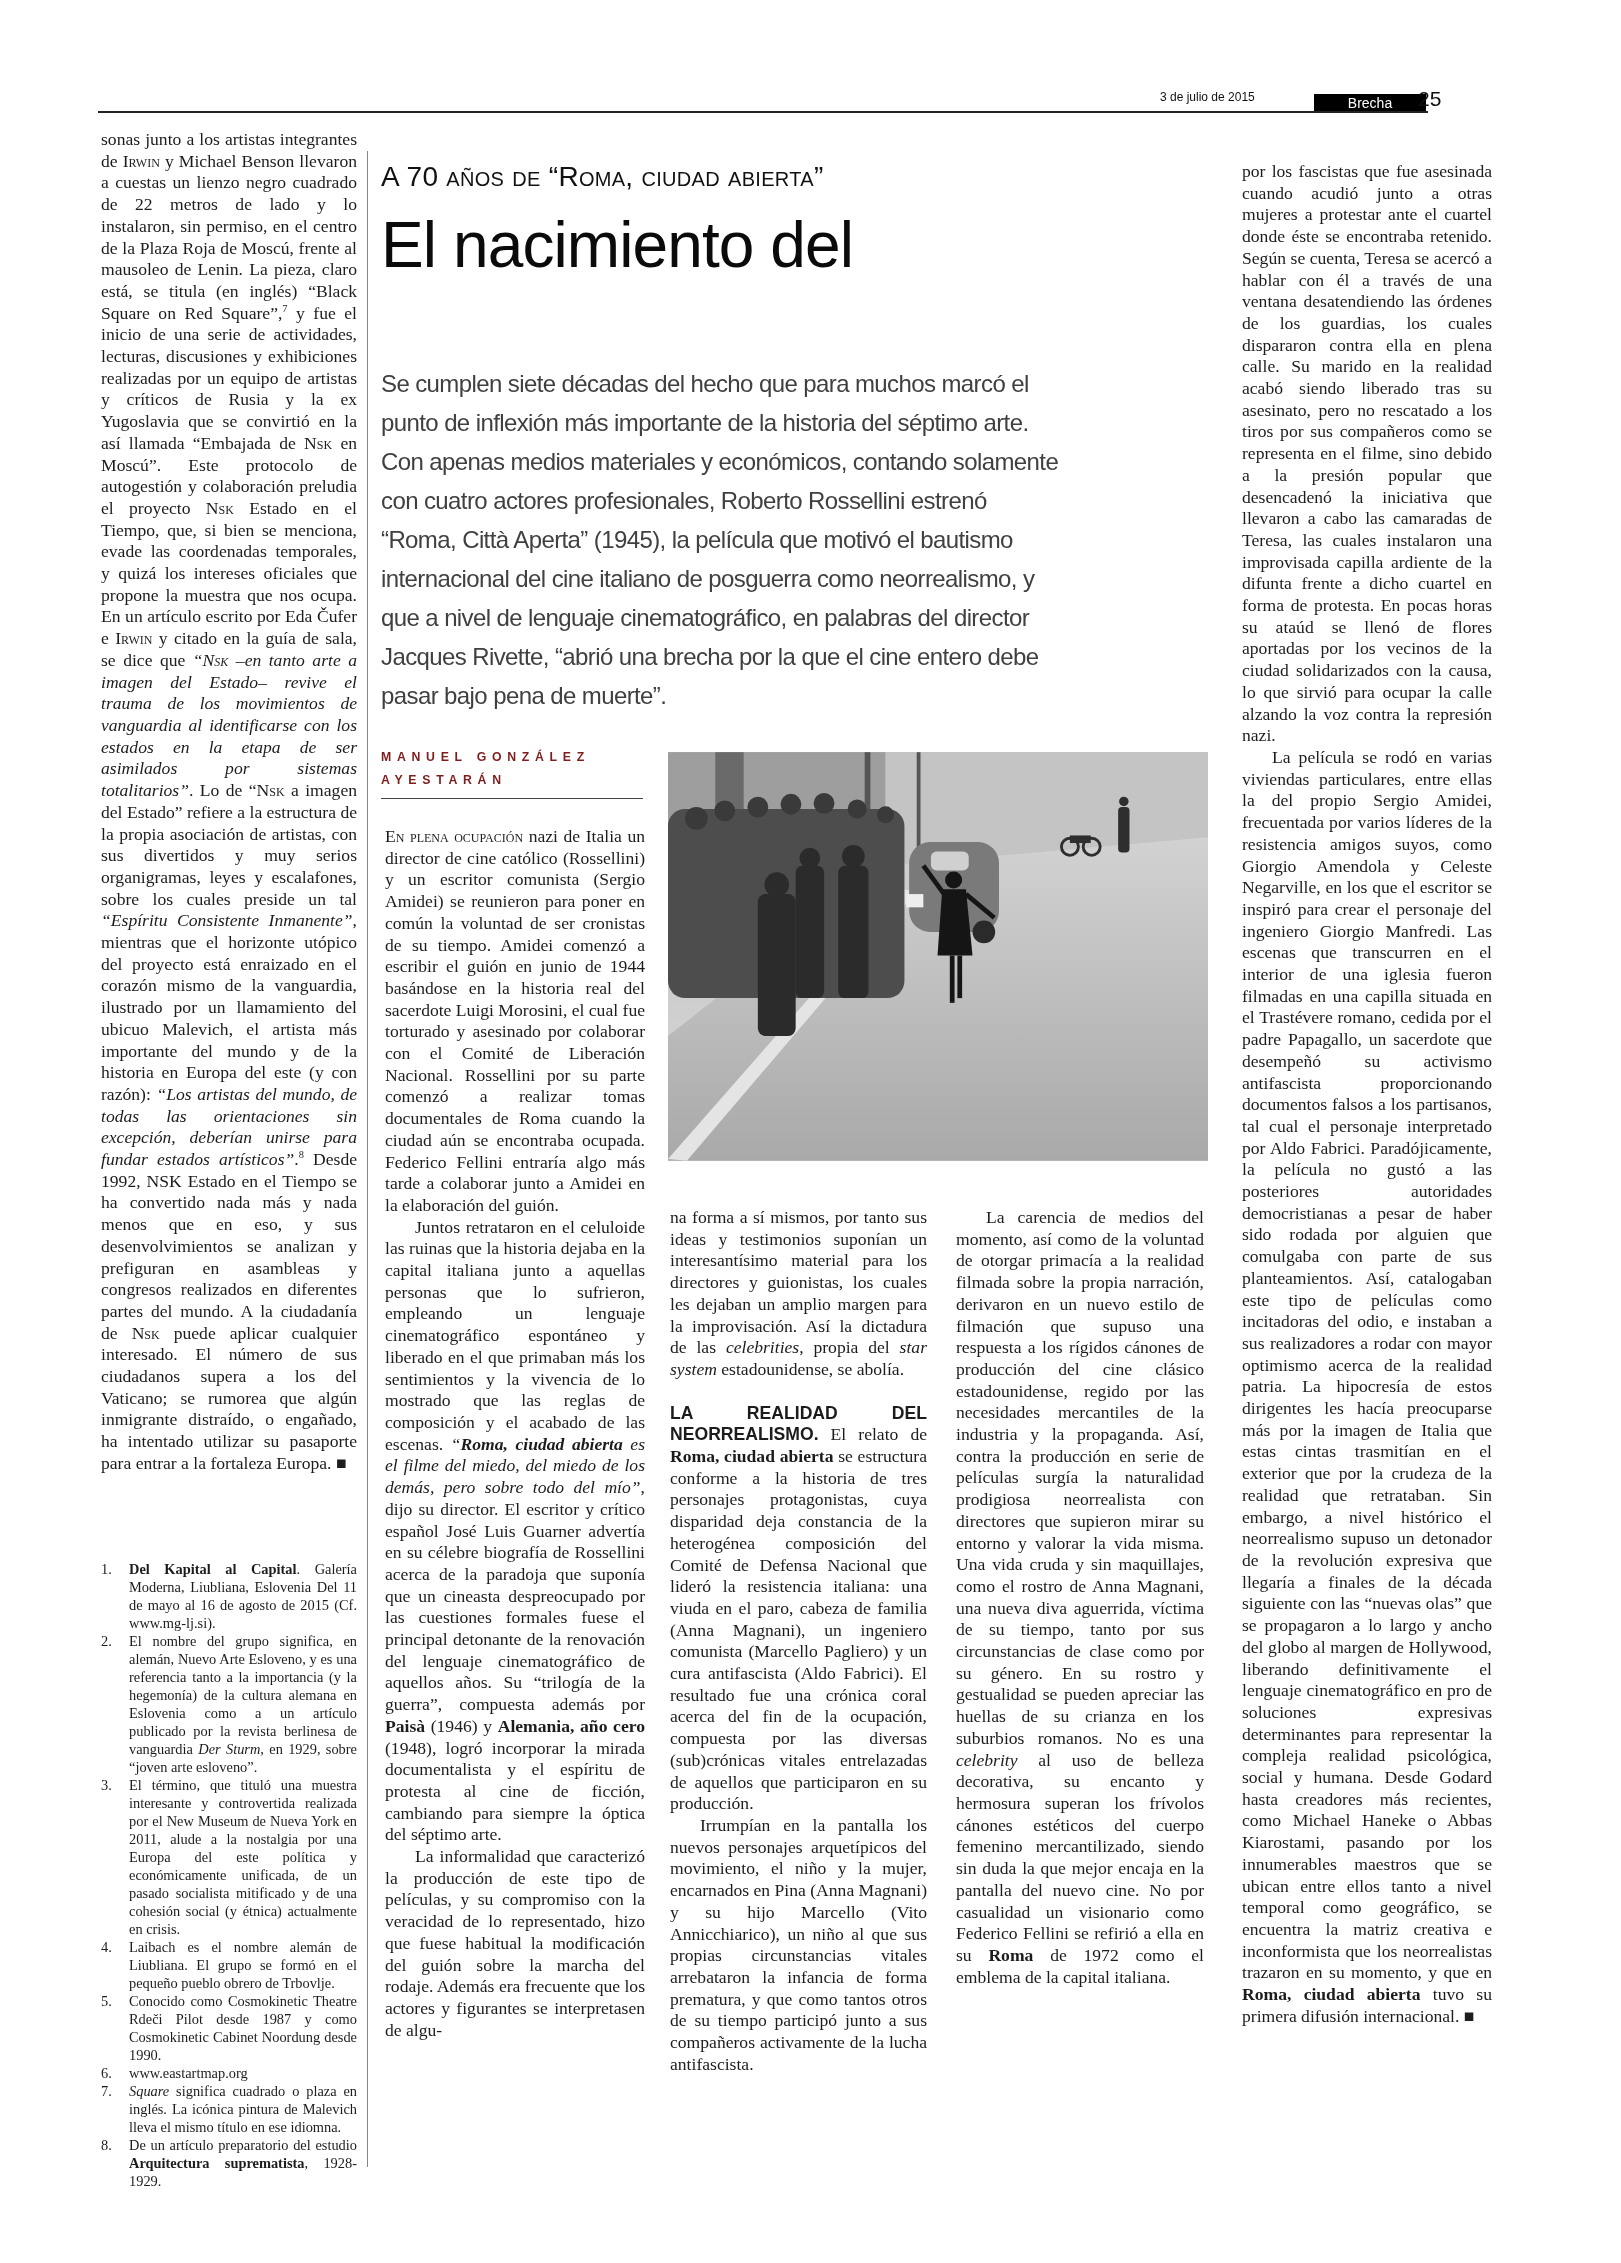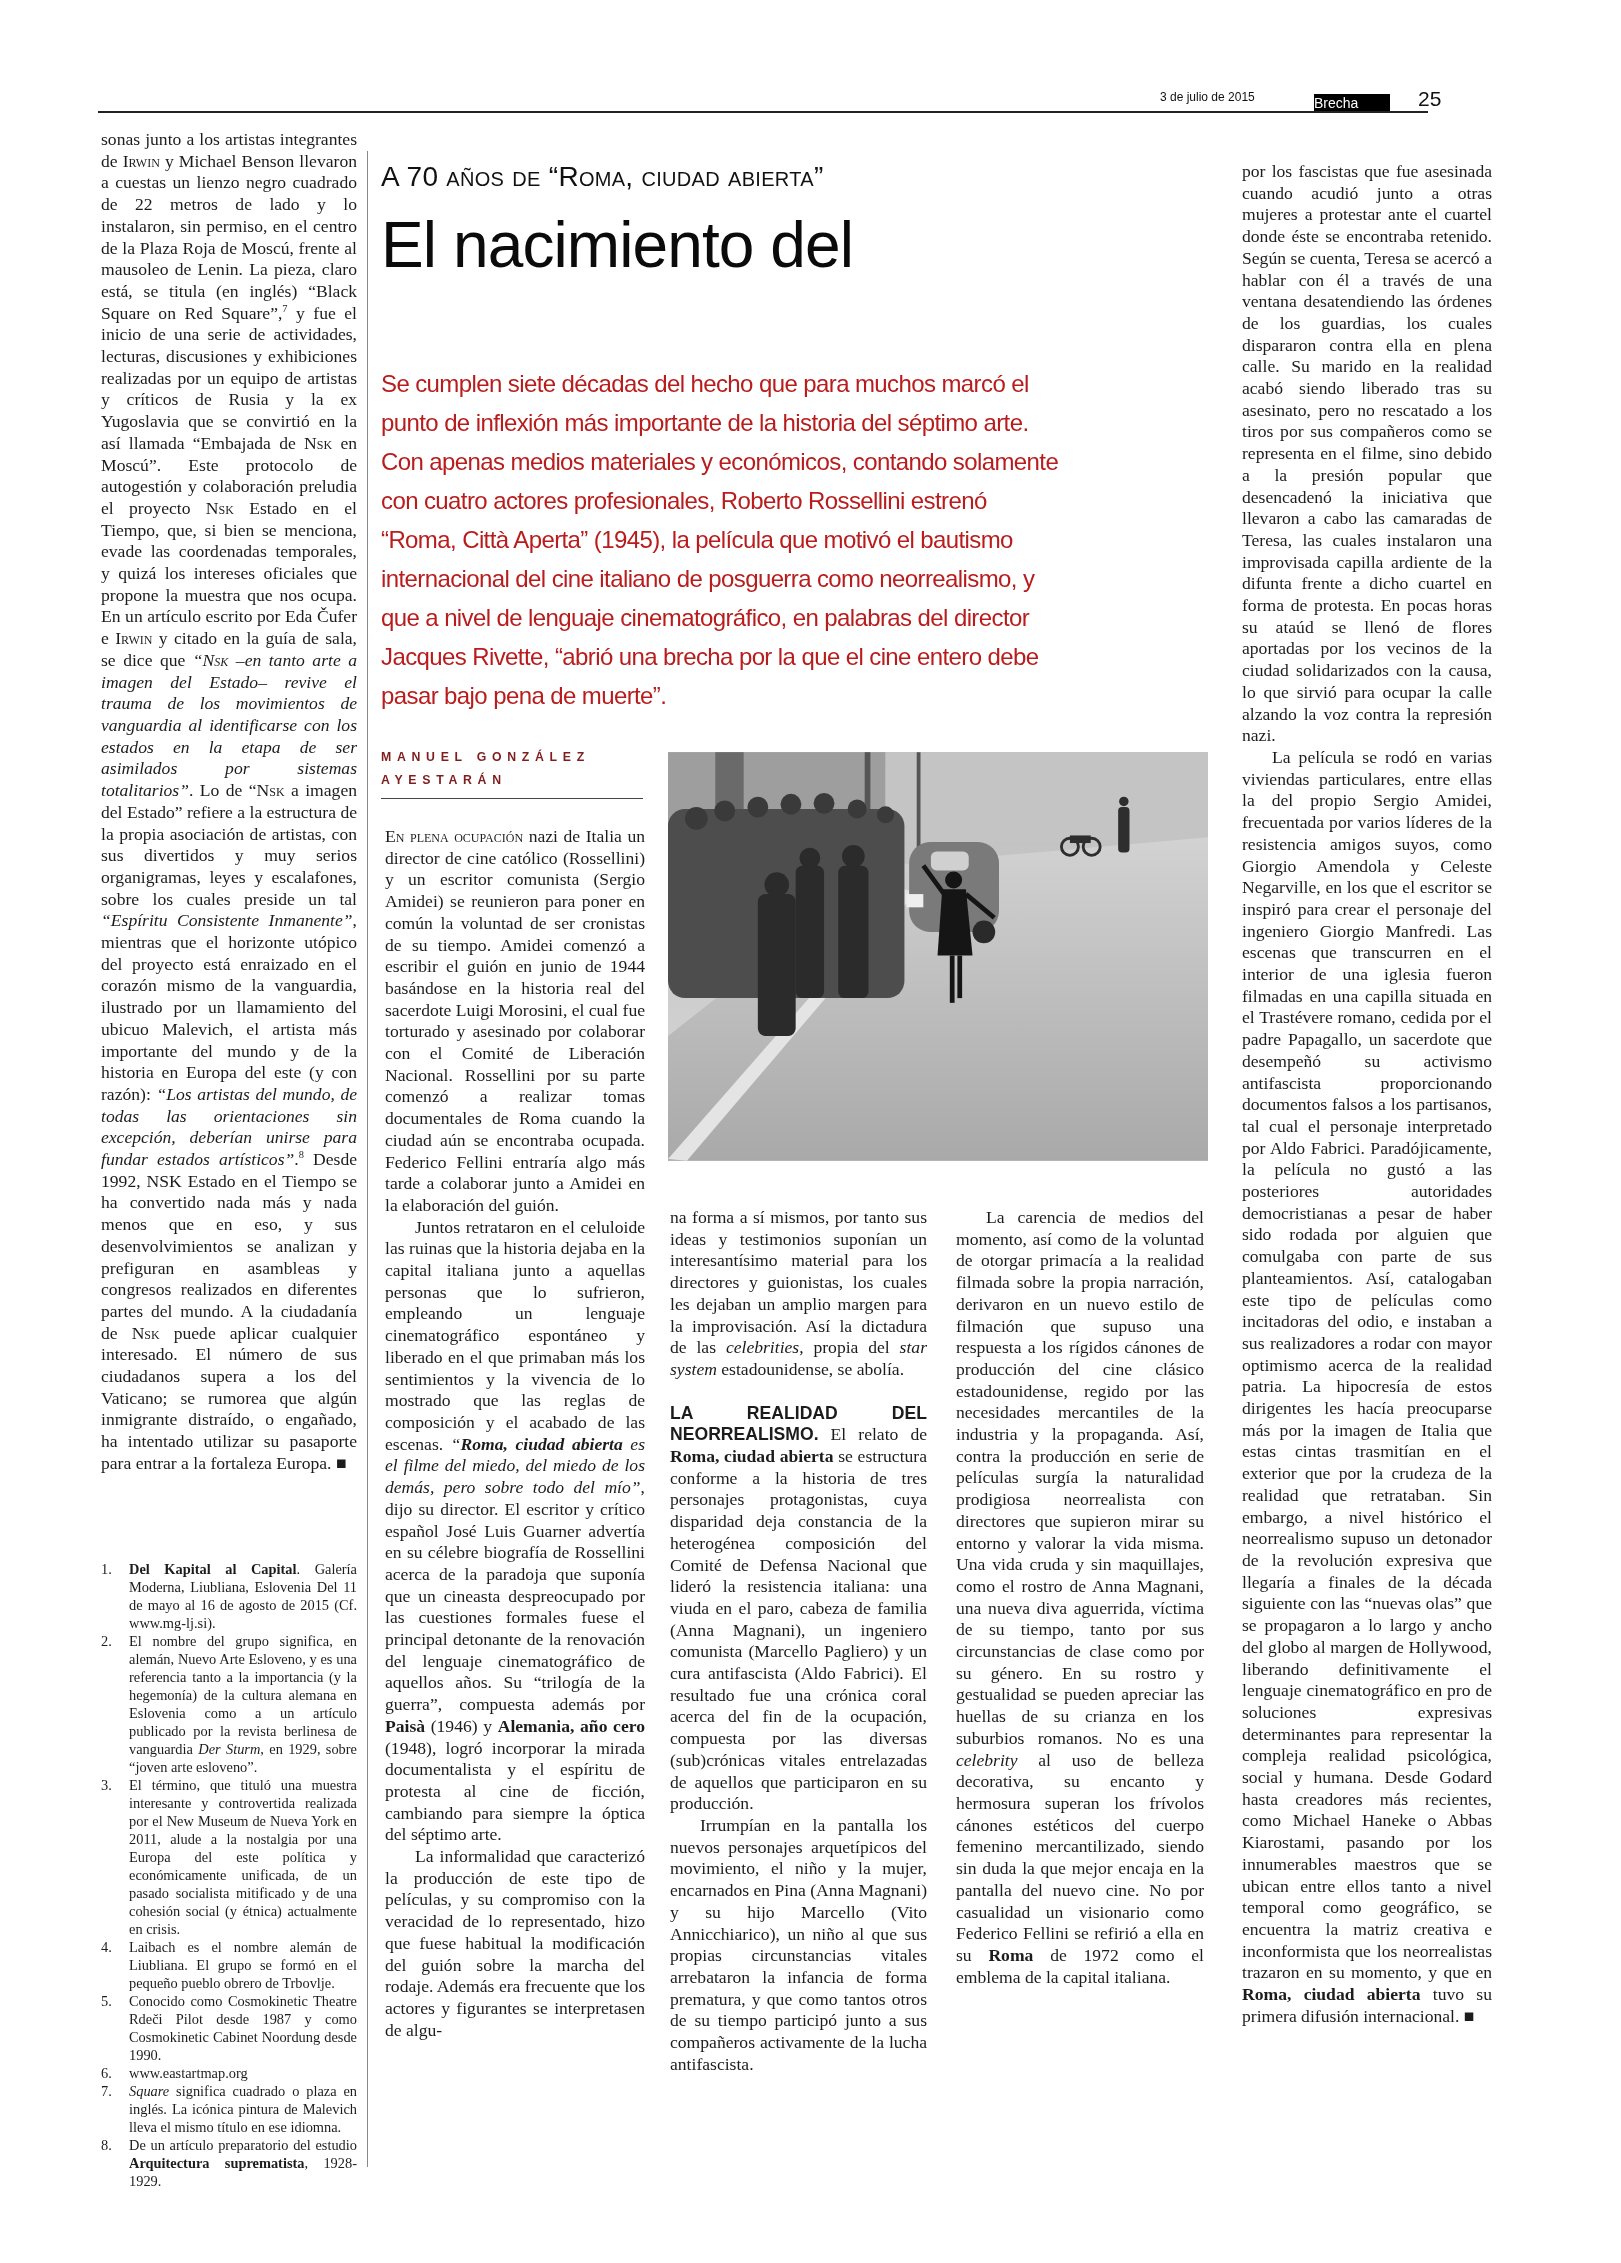--- a/index.html
+++ b/index.html
@@ -2,39 +2,39 @@
 <html style="font-size:15px"><head>
 <meta charset="utf-8">
 <style>
   html, body { margin: 0; padding: 0; background: #ffffff; }
   body { width: 1621px; height: 2264px; position: relative; overflow: hidden; color: #1a1a1a; }
   .sans { font-family: "Liberation Sans", "DejaVu Sans", sans-serif; }
 
   
   .header-rule { position: absolute; left: 98px; top: 111px; width: 1330px; height: 1.9px; background: #222; }
   .header-date { position: absolute; left: 1160px; top: 90px; font-size: 12px; font-family: "Liberation Sans", sans-serif; color: #111; }
-  .header-brand { position: absolute; left: 1314px; top: 94px; width: 76px; height: 18px; background: #000; color: #fff; font-size: 14px; font-family: "Liberation Sans", sans-serif; text-align: left; line-height: 18px; }
+  .header-brand { position: absolute; left: 1314px; top: 94px; width: 112px; height: 18px; background: #000; color: #fff; font-size: 14px; font-family: "Liberation Sans", sans-serif; text-align: center; line-height: 18px; }
   .header-page { position: absolute; left: 1418px; top: 87px; font-size: 21px; font-family: "Liberation Sans", sans-serif; color: #111; }
 
   
   .vrule { position: absolute; width: 0.9px; background: #888; }
 
   
   .col { position: absolute; font-family: "Liberation Serif", serif; font-size: 17.6px; line-height: 21.7px; text-align: justify; hyphens: manual; color: #1c1c1c; }
   .col p { margin: 0; }
   .col p.indent { text-indent: 30px; }
   .sc { font-variant: small-caps; }
   .col b { font-weight: bold; }
   .col i { font-style: italic; }
   sup { font-size: 10.4px; line-height: 0; vertical-align: super; }
 
   
   .kicker { position: absolute; left: 381px; top: 161px; font-family: "Liberation Sans", sans-serif; font-size: 28px; font-variant: small-caps; color: #111; letter-spacing: 0.3px; }
   .title { position: absolute; left: 381px; top: 210px; width: 662px; font-family: "Liberation Sans", sans-serif; font-size: 64px; line-height: 70px; color: #0b0b0b; letter-spacing: -0.9px; font-weight: normal; margin: 0; }
-  .deck { position: absolute; left: 381px; top: 364px; width: 681px; font-family: "Liberation Sans", sans-serif; font-size: 24px; line-height: 39px; color: #b91c1c; letter-spacing: -0.6px; }
+  .deck { position: absolute; left: 381px; top: 364px; width: 681px; font-family: "Liberation Sans", sans-serif; font-size: 24px; line-height: 39px; color: #404040; letter-spacing: -0.6px; }
 
   
   .byline { position: absolute; left: 381px; top: 746px; width: 262px; font-family: "Liberation Sans", sans-serif; font-weight: bold; font-size: 12.3px; letter-spacing: 5.7px; line-height: 23px; color: #7f1d1d; text-transform: uppercase; padding-bottom: 5.7px; border-bottom: 1.9px solid #444; }
 
   
   .photo { position: absolute; left: 668px; top: 752px; width: 540px; height: 409px; overflow: hidden; background: #cfcfcf; }
   .photo svg { display: block; }
 
   
   .footnotes { position: absolute; left: 101px; top: 1560px; width: 256px; font-family: "Liberation Serif", serif; font-size: 14.4px; line-height: 18px; color: #1c1c1c; margin: 0; padding: 0; list-style: none; }

